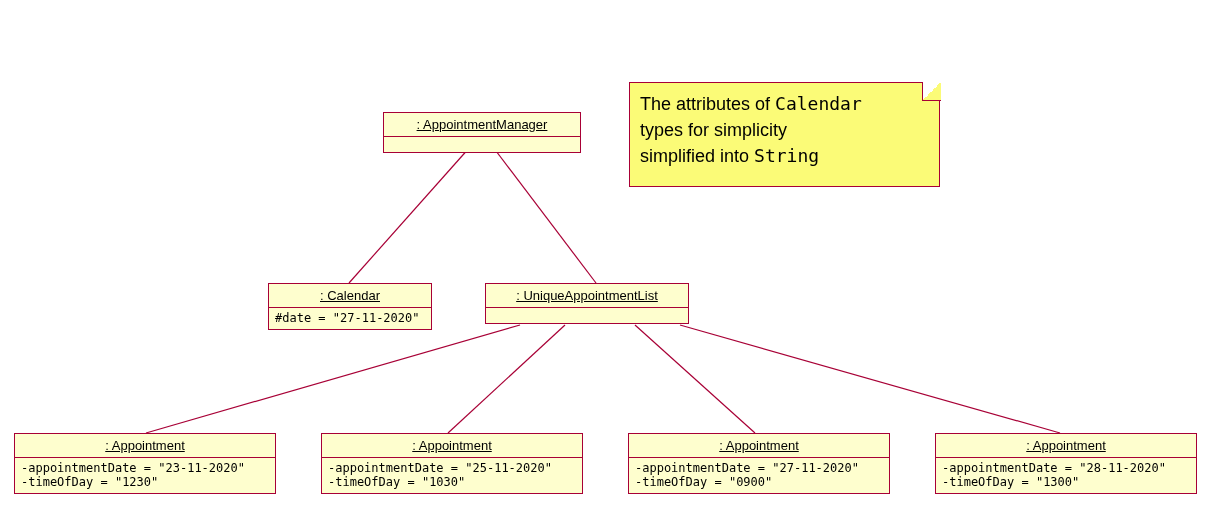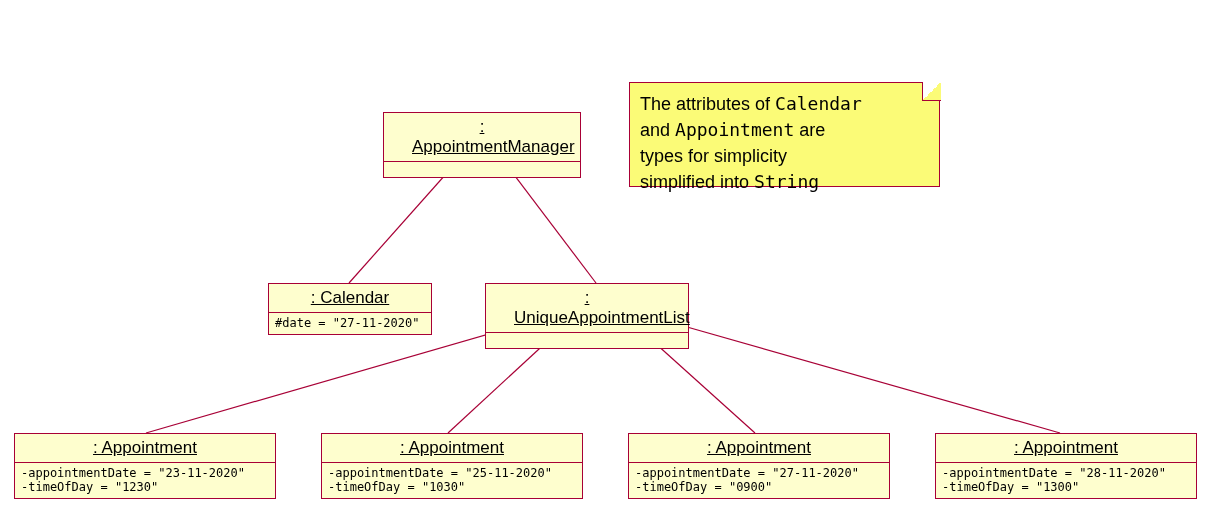--- a/index.html
+++ b/index.html
@@ -23,21 +23,21 @@
   .obj {
     position: absolute;
     border: 1.5px solid #A80036;
     background: #FEFECE;
     box-sizing: border-box;
   }
   .obj .title {
     text-align: center;
     padding: 4px 28px;
     border-bottom: 1.5px solid #A80036;
-    font-size: 17px;
+    font-size: 13px;
   }
   .obj .title span {
     text-decoration: underline;
   }
   .obj .attrs {
     padding: 3px 6px 4px 6px;
     min-height: 8px;
     font-family: monospace;
     font-size: 12px;
     white-space: pre;
@@ -76,23 +76,20 @@
     <line x1="635" y1="325" x2="755" y2="433"></line>
     <line x1="680" y1="325" x2="1060" y2="433"></line>
   </g>
 </svg>
 
 <div class="note" style="left:629px; top:82px; width:311px; height:105px;">
   <div>
     <span>The attributes of </span><span class="mono">Calendar</span>
   </div>
   <div>
-    <span>and </span><span class="mono">Appointment</span><span> are</span>
-  </div>
-  <div>
     <span>types for simplicity</span>
   </div>
   <div>
     <span>simplified into </span><span class="mono">String</span>
   </div>
 </div>
 
 <div class="obj" style="left:383px; top:112px; width:198px;">
   <div class="title"><span>: AppointmentManager</span></div>
   <div class="attrs"></div>

